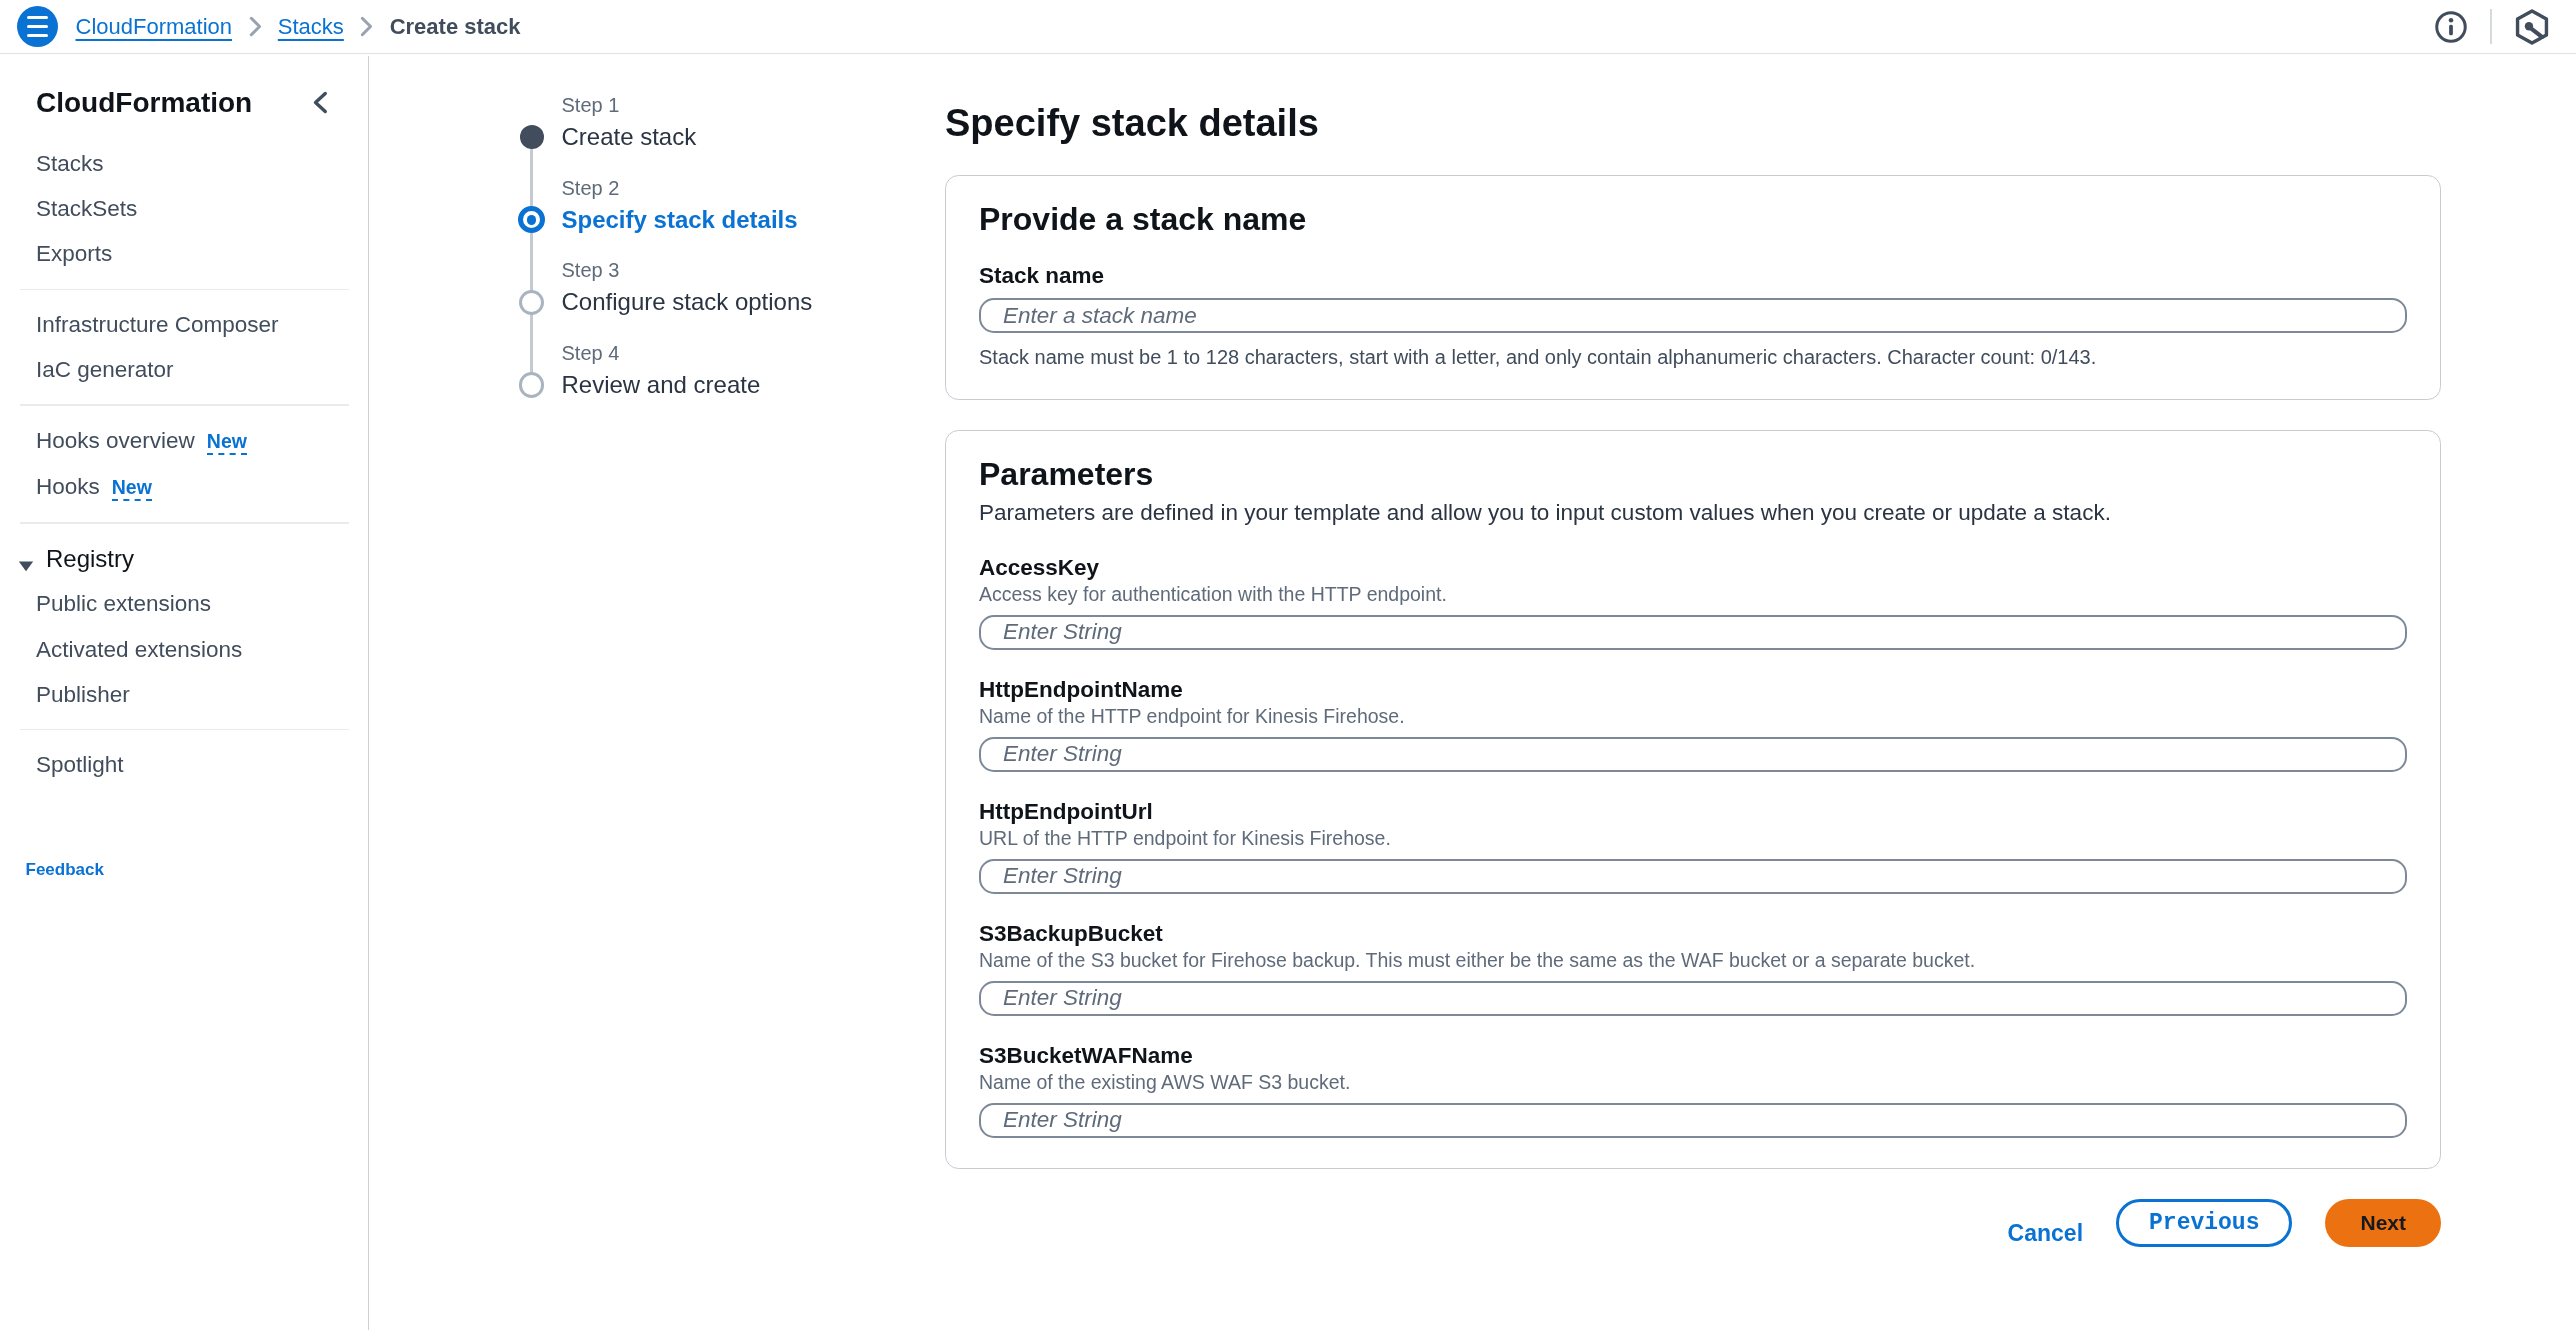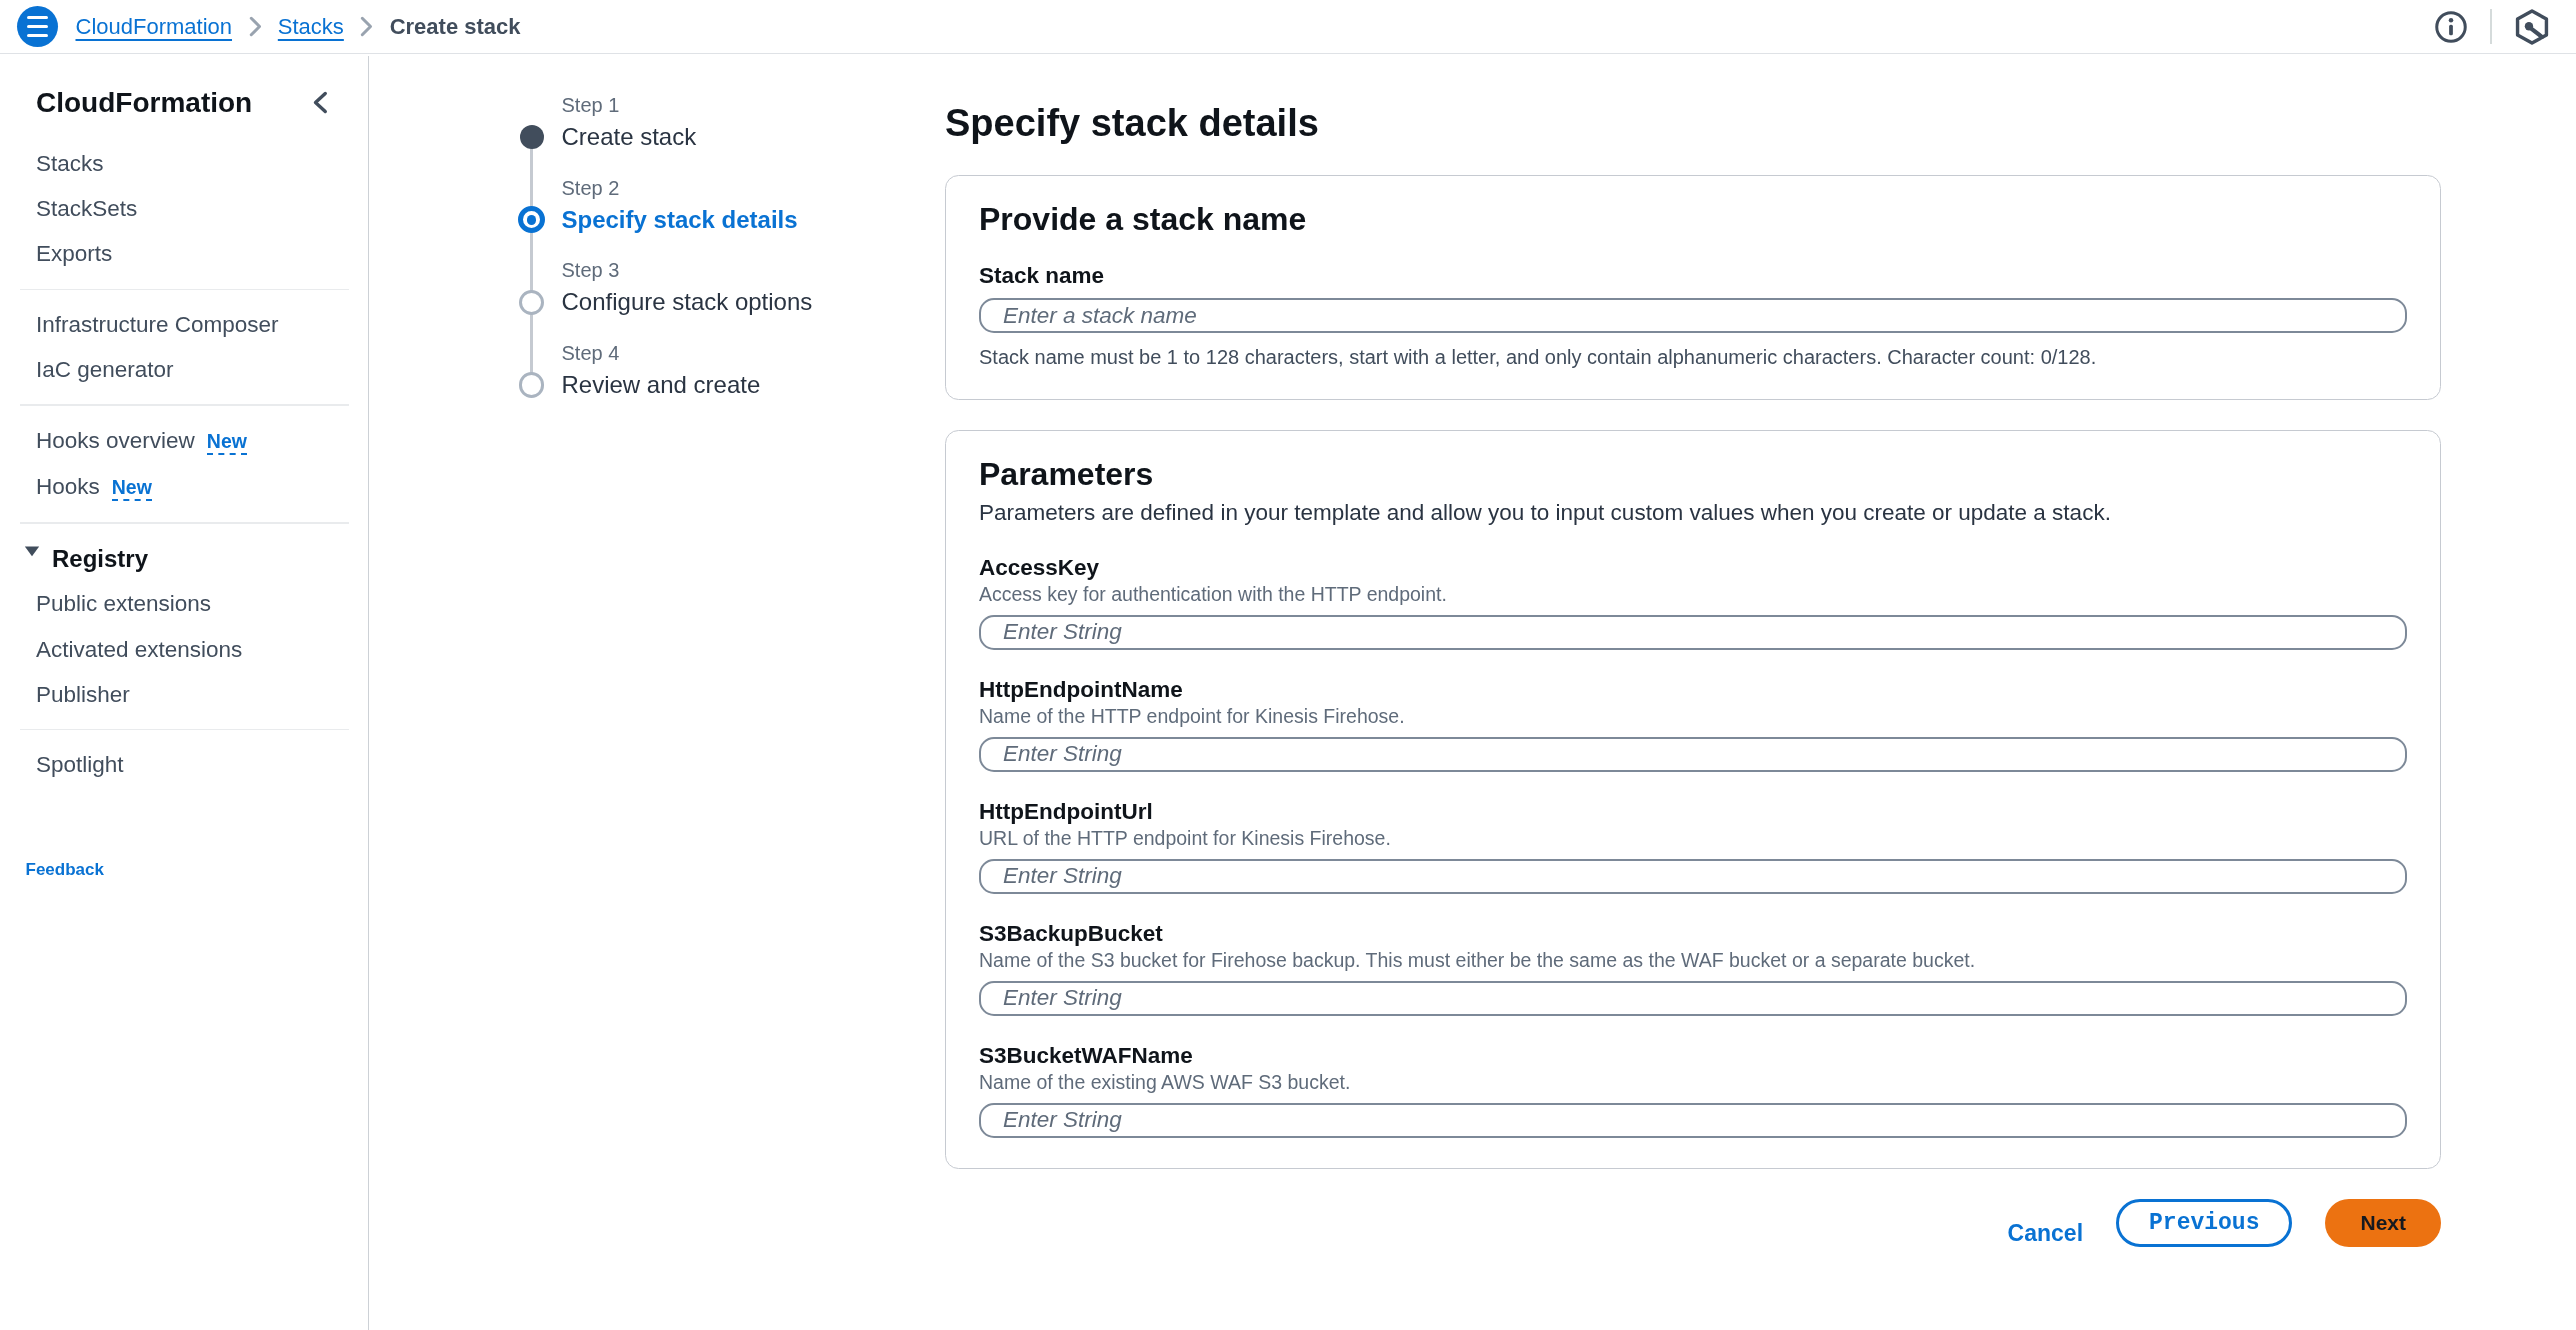--- a/index.html
+++ b/index.html
@@ -28,22 +28,22 @@
              border-right:1.5px solid #cdd1d6; background:#fff; padding-top:30px; }
   .side-head { display:flex; align-items:center; justify-content:space-between;
                padding:0 35px 0 36px; margin-bottom:22.5px; }
   .side-title { font-size:28px; font-weight:700; line-height:33px; cursor:pointer; }
   .side-collapse { cursor:pointer; display:flex; }
   .side-item { font-size:22.5px; line-height:25.5px; color:#414d5c;
                padding:9.8px 15px 9.8px 36px; cursor:pointer; }
   .side-divider { height:1.5px; background:#e9ebed; margin:12px 19.5px; }
   .badge-new { color:#0972d3; font-weight:700; font-size:19.5px;
                border-bottom:2.3px dashed #0972d3; padding-bottom:1.5px; margin-left:12px; }
-  .group-head { display:flex; align-items:flex-start; gap:12px; font-size:24px; font-weight:700;
-                color:#0f141a; padding:9px 15px 9px 24px; cursor:pointer; }
+  .group-head { display:flex; align-items:flex-end; gap:12px; font-size:24px; font-weight:400;
+                color:#0f141a; padding:9px 15px 9px 18px; cursor:pointer; }
   .feedback { margin-top:72px; padding-left:25.5px; color:#0972d3; font-weight:700;
               font-size:17px; cursor:pointer; }
 
   
   .steps { position:absolute; left:518px; top:93px; width:406px; }
   .steps .rail { position:absolute; left:12px; top:45px; height:248px; width:3px;
                  background:#c5cad1; z-index:0; }
   .step { display:grid; grid-template-columns:27px auto; column-gap:16.5px;
           grid-template-rows:auto 28.5px; margin-bottom:24px; position:relative; z-index:1; }
   .step-label { grid-column:2; font-size:20px; line-height:25.5px; color:#5f6b7a; margin-bottom:4.5px; }
@@ -210,21 +210,21 @@
   </div>
 </nav>
 
 <main class="main">
   <h1 class="page-title">Specify stack details</h1>
 
   <section class="card">
     <h2>Provide a stack name</h2>
     <label class="field-label">Stack name</label>
     <input class="text-input" type="text" placeholder="Enter a stack name" style="">
-    <div class="hint">Stack name must be 1 to 128 characters, start with a letter, and only contain alphanumeric characters. Character count: 0/128.</div>
+    <div class="hint">Stack name must be 1 to 128 characters, start with a letter, and only contain alphanumeric characters. Character count: 0/143.</div>
   </section>
 
   <section class="card">
     <h2>Parameters</h2>
     <div class="card-desc">Parameters are defined in your template and allow you to input custom values when you create or update a stack.</div>
 
     <div class="field">
       <div class="field-name">AccessKey</div>
       <div class="field-desc">Access key for authentication with the HTTP endpoint.</div>
       <input class="text-input" type="text" placeholder="Enter String" style="">

